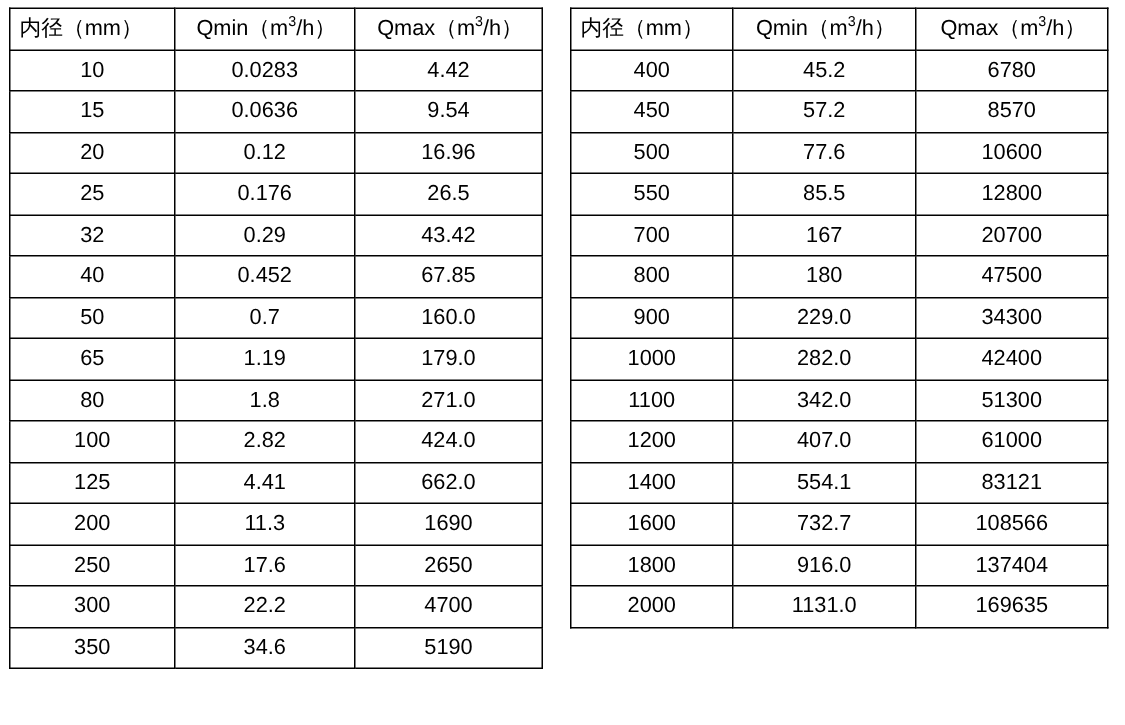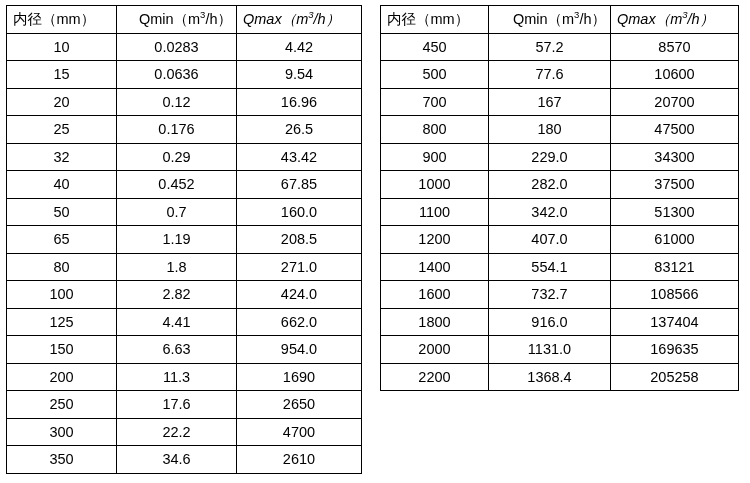--- a/index.html
+++ b/index.html
@@ -42,22 +42,22 @@
     font-weight: normal;
     text-align: center;
     white-space: nowrap;
     box-sizing: border-box;
   }
   table.spec thead th {
     text-align: left;
     padding-left: 6px;
   }
   table.spec thead th.c0 { text-align: left; }
-  table.spec thead th.c1 { text-align: right; margin-top: 15px; }
-  table.spec thead th.c2 { text-align: left; font-style: italic; }
+  table.spec thead th.c1 { text-align: center; margin-top: 15px; }
+  table.spec thead th.c2 { text-align: center; }
   
   #table-left th.c0, #table-left td.c0 { width: 110px; }
   #table-left th.c1, #table-left td.c1 { width: 120px; }
   #table-left th.c2, #table-left td.c2 { width: 125px; }
   
   #table-right th.c0, #table-right td.c0 { width: 108px; }
   #table-right th.c1, #table-right td.c1 { width: 122px; }
   #table-right th.c2, #table-right td.c2 { width: 128px; }
 
   sup.exp {
@@ -112,103 +112,108 @@
             <td class="c2">67.85</td>
           </tr>
           <tr>
             <td class="c0">50</td>
             <td class="c1">0.7</td>
             <td class="c2">160.0</td>
           </tr>
           <tr>
             <td class="c0">65</td>
             <td class="c1">1.19</td>
-            <td class="c2">208.5</td>
+            <td class="c2">179.0</td>
           </tr>
           <tr>
             <td class="c0">80</td>
             <td class="c1">1.8</td>
             <td class="c2">271.0</td>
           </tr>
           <tr>
             <td class="c0">100</td>
             <td class="c1">2.82</td>
             <td class="c2">424.0</td>
           </tr>
           <tr>
             <td class="c0">125</td>
             <td class="c1">4.41</td>
             <td class="c2">662.0</td>
           </tr>
           <tr>
-            <td class="c0">150</td>
-            <td class="c1">6.63</td>
-            <td class="c2">954.0</td>
-          </tr>
-          <tr>
             <td class="c0">200</td>
             <td class="c1">11.3</td>
             <td class="c2">1690</td>
           </tr>
           <tr>
             <td class="c0">250</td>
             <td class="c1">17.6</td>
             <td class="c2">2650</td>
           </tr>
           <tr>
             <td class="c0">300</td>
             <td class="c1">22.2</td>
             <td class="c2">4700</td>
           </tr>
           <tr>
             <td class="c0">350</td>
             <td class="c1">34.6</td>
-            <td class="c2">2610</td>
+            <td class="c2">5190</td>
           </tr>
         </tbody>
     </table>
 
     <table class="spec" id="table-right">
       <thead>
         <tr>
           <th class="c0">内径（mm）</th>
           <th class="c1">Qmin（m<sup class="exp">3</sup>/h）</th>
           <th class="c2">Qmax（m<sup class="exp">3</sup>/h）</th>
         </tr>
       </thead>
       <tbody>
           <tr>
+            <td class="c0">400</td>
+            <td class="c1">45.2</td>
+            <td class="c2">6780</td>
+          </tr>
+          <tr>
             <td class="c0">450</td>
             <td class="c1">57.2</td>
             <td class="c2">8570</td>
           </tr>
           <tr>
             <td class="c0">500</td>
             <td class="c1">77.6</td>
             <td class="c2">10600</td>
           </tr>
           <tr>
+            <td class="c0">550</td>
+            <td class="c1">85.5</td>
+            <td class="c2">12800</td>
+          </tr>
+          <tr>
             <td class="c0">700</td>
             <td class="c1">167</td>
             <td class="c2">20700</td>
           </tr>
           <tr>
             <td class="c0">800</td>
             <td class="c1">180</td>
             <td class="c2">47500</td>
           </tr>
           <tr>
             <td class="c0">900</td>
             <td class="c1">229.0</td>
             <td class="c2">34300</td>
           </tr>
           <tr>
             <td class="c0">1000</td>
             <td class="c1">282.0</td>
-            <td class="c2">37500</td>
+            <td class="c2">42400</td>
           </tr>
           <tr>
             <td class="c0">1100</td>
             <td class="c1">342.0</td>
             <td class="c2">51300</td>
           </tr>
           <tr>
             <td class="c0">1200</td>
             <td class="c1">407.0</td>
             <td class="c2">61000</td>
@@ -226,22 +231,17 @@
           <tr>
             <td class="c0">1800</td>
             <td class="c1">916.0</td>
             <td class="c2">137404</td>
           </tr>
           <tr>
             <td class="c0">2000</td>
             <td class="c1">1131.0</td>
             <td class="c2">169635</td>
           </tr>
-          <tr>
-            <td class="c0">2200</td>
-            <td class="c1">1368.4</td>
-            <td class="c2">205258</td>
-          </tr>
         </tbody>
     </table>
 
   </div>
 </div>
 
 </body></html>

